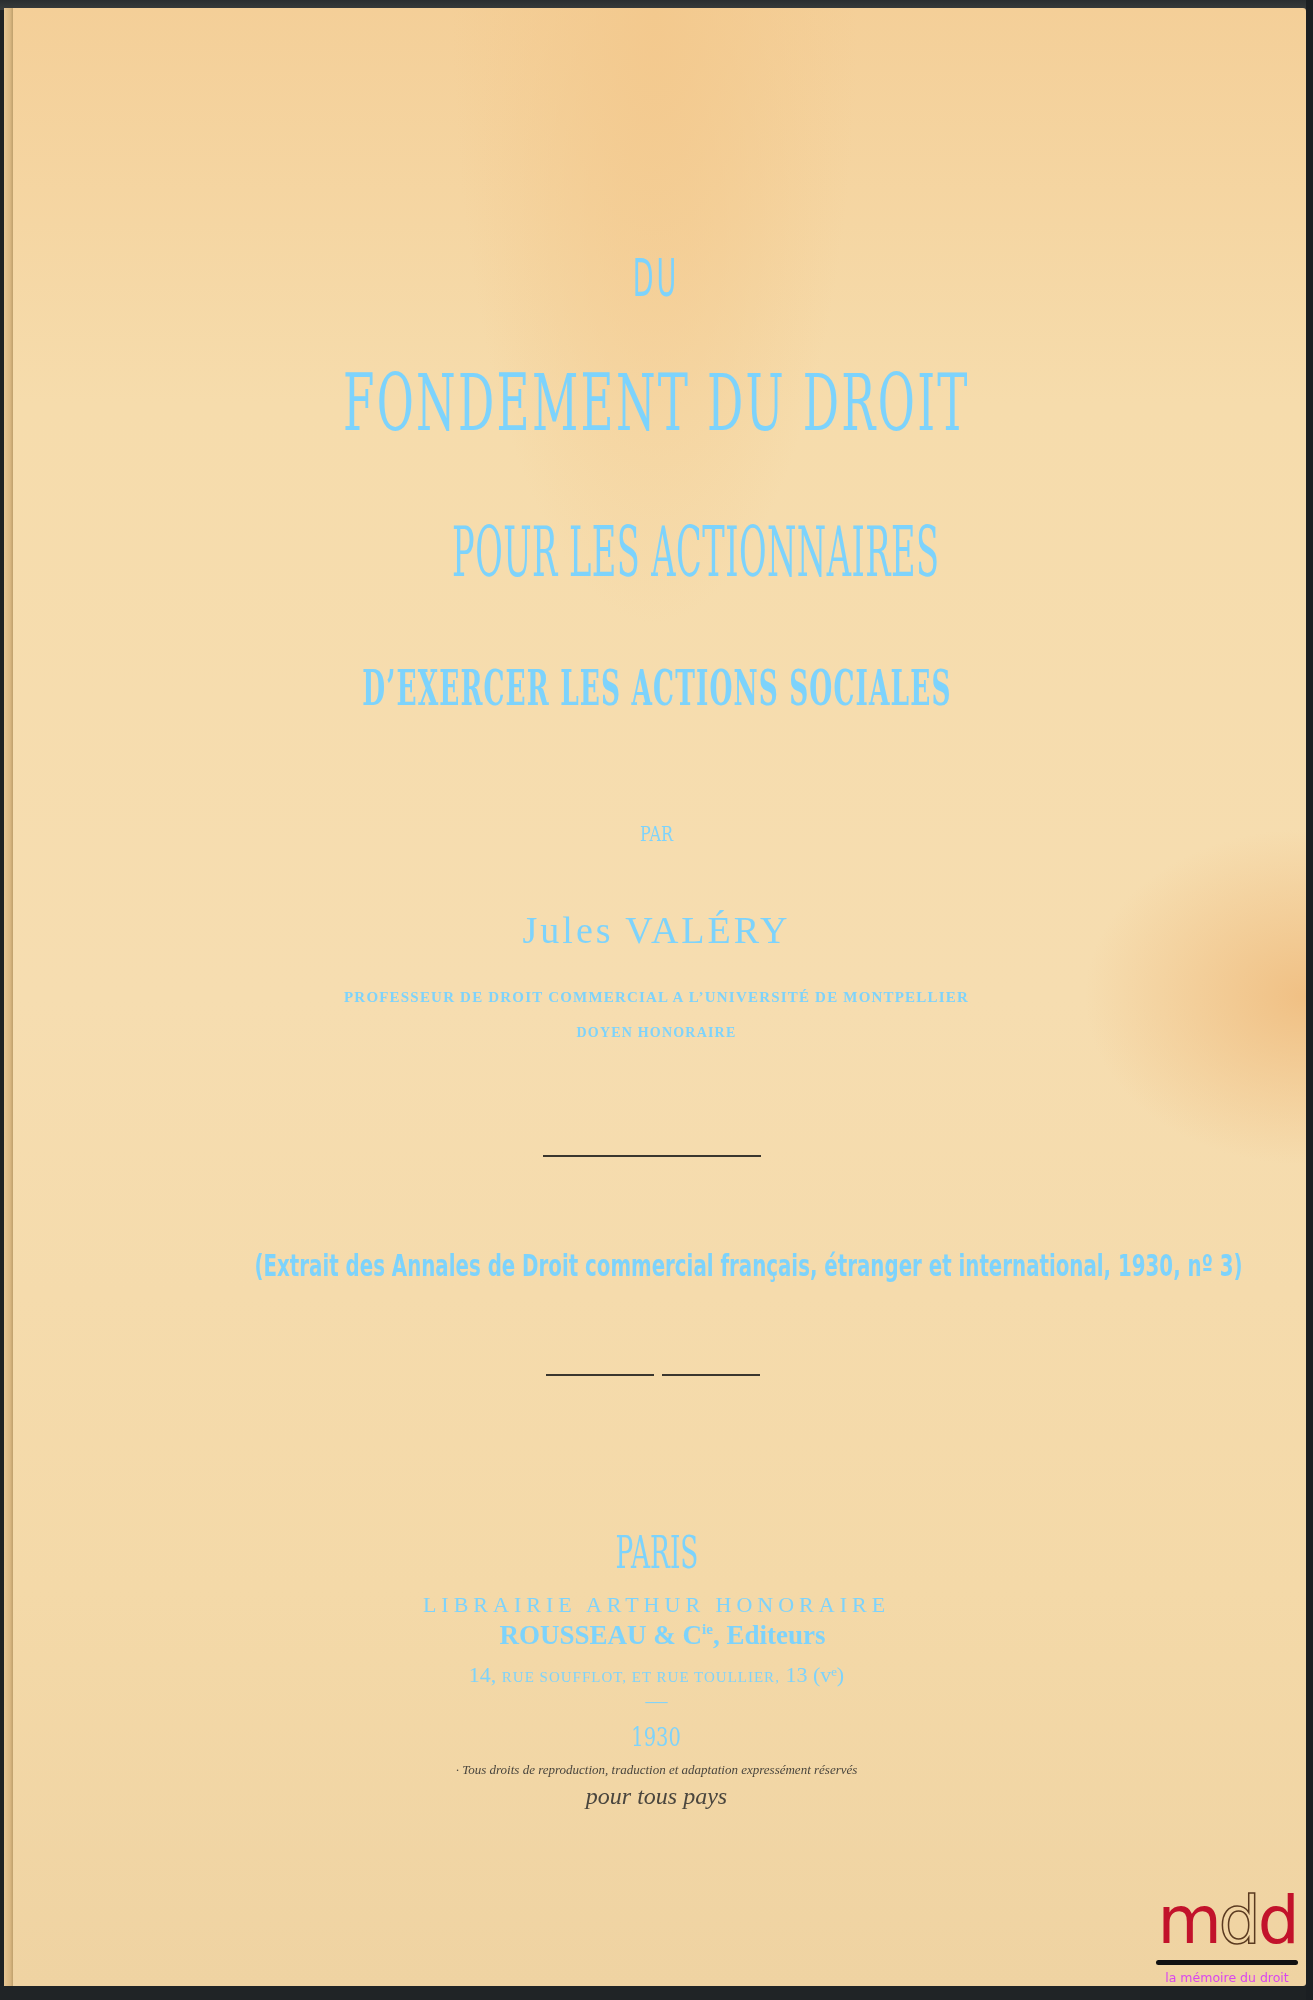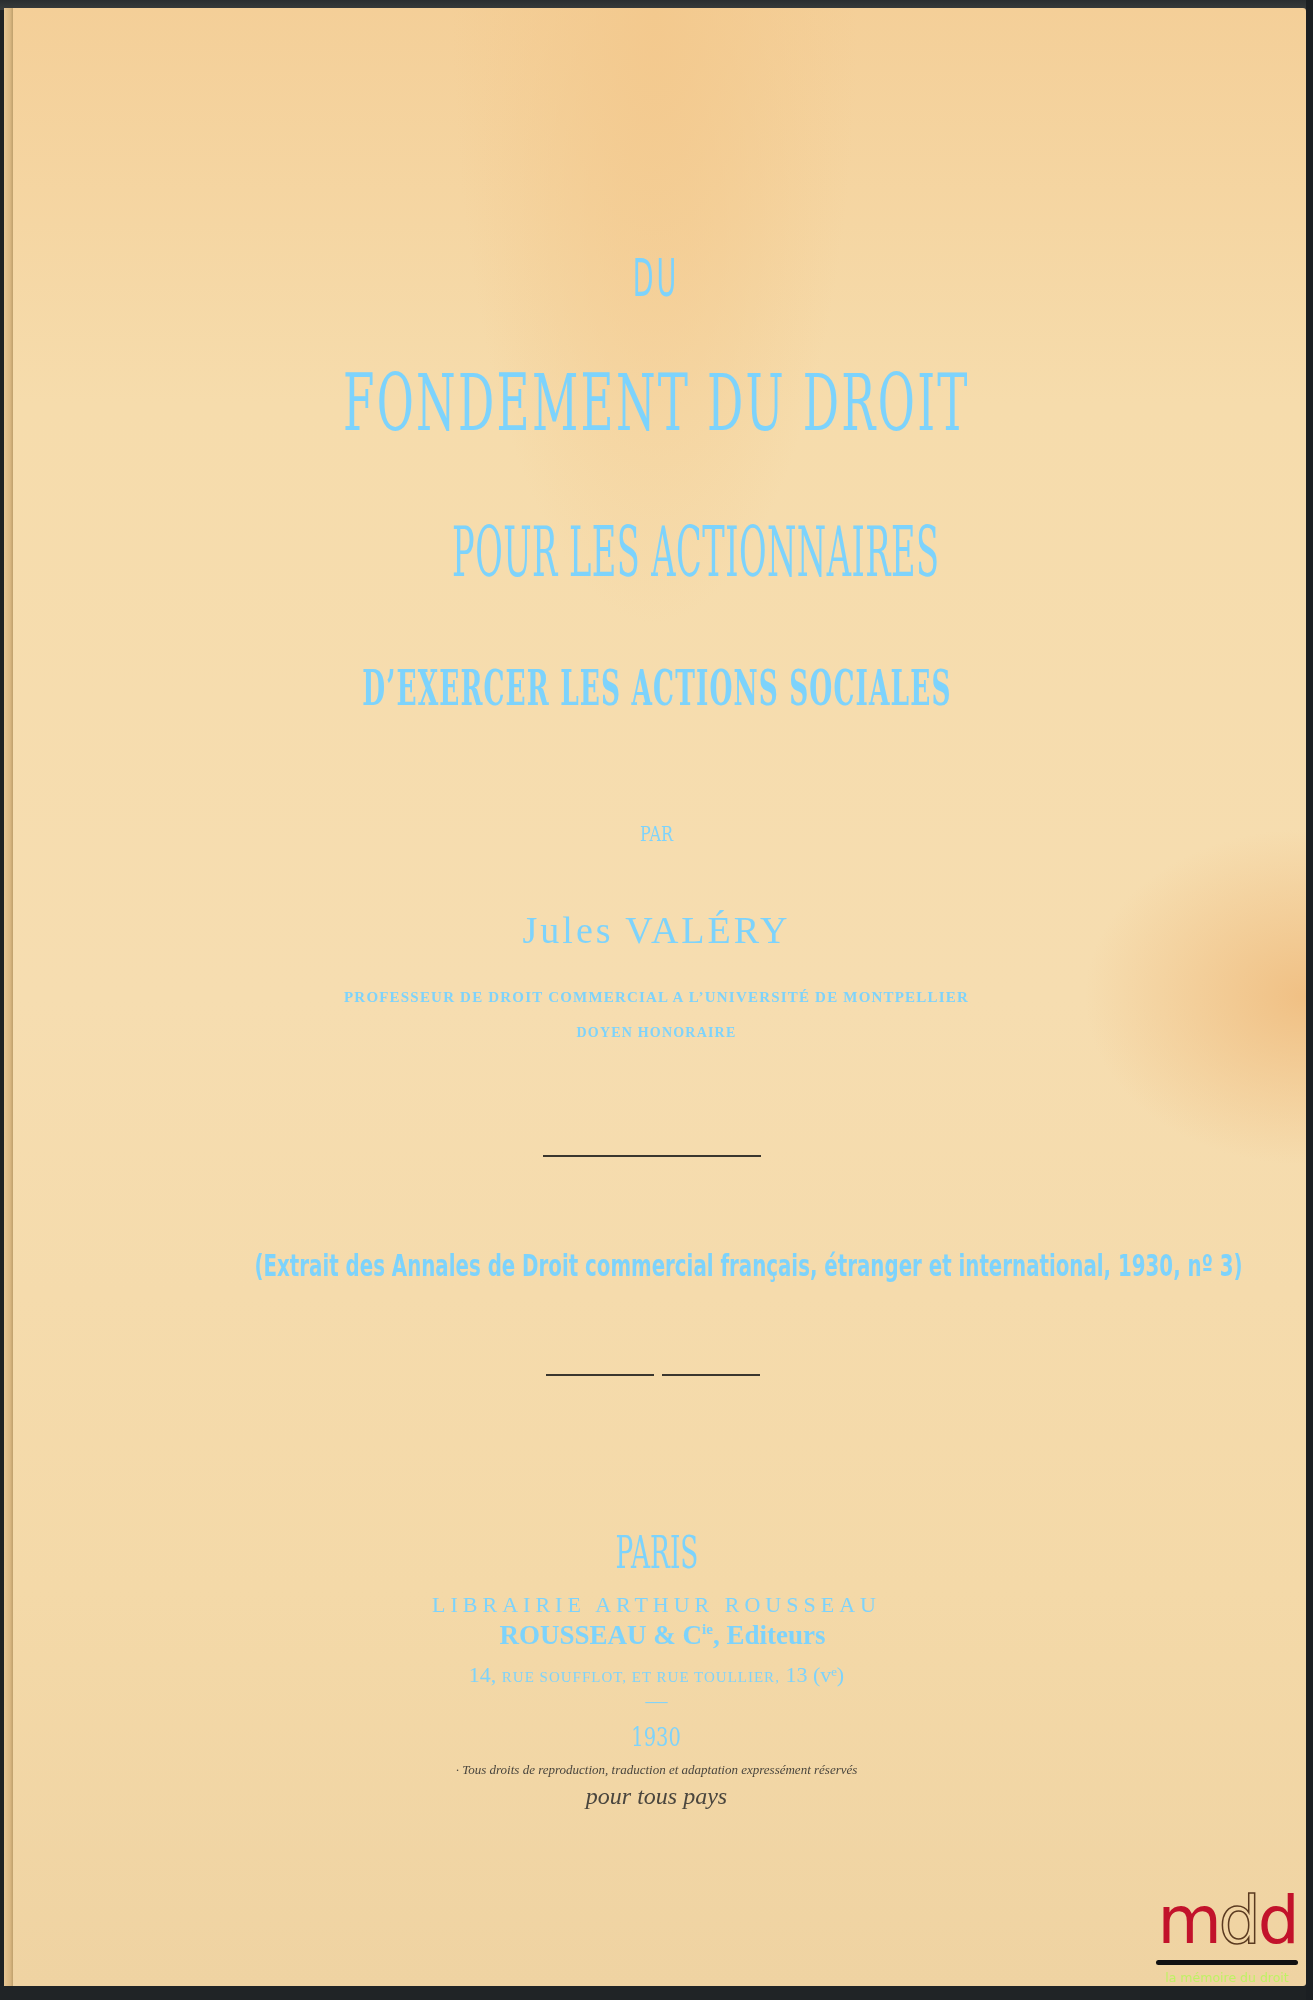--- a/index.html
+++ b/index.html
@@ -76,21 +76,21 @@
     font-family: "DejaVu Sans", sans-serif; font-size: 66px; line-height: 66px;
     color: #c2122b; letter-spacing: -3px;
   }
   .logo .mdd .hollow { color: transparent; -webkit-text-stroke: 1.5px #5a3a20; }
   .logo .bar {
     position: absolute; left: 4px; top: 72px; width: 142px; height: 5px; background: #111;
     border-radius: 3px;
   }
   .logo .tag {
     position: absolute; left: 0; top: 82px; width: 150px; text-align: center;
-    font-family: "DejaVu Sans", sans-serif; font-size: 12.5px; color: #bef264;
+    font-family: "DejaVu Sans", sans-serif; font-size: 12.5px; color: #d946ef;
   }
 </style>
 </head>
 <body>
 
 <div class="top-edge"></div>
 <div class="page"></div>
 <div class="binding"></div>
 <div class="right-edge"></div>
 <div class="bottom-edge"></div>
@@ -125,21 +125,21 @@
   <span class="condensed">(Extrait des Annales de Droit commercial français, étranger et international, 1930, nº 3)</span>
 </div>
 
 <div class="rule" style="left:546px; top:1374px; width:108px;"></div>
 <div class="rule" style="left:662px; top:1374px; width:98px;"></div>
 
 <div class="line t-paris">
   <span class="condensed">PARIS</span>
 </div>
 
-<div class="line t-lib">LIBRAIRIE ARTHUR ROUSSEAU</div>
+<div class="line t-lib">LIBRAIRIE ARTHUR HONORAIRE</div>
 
 <div class="line t-rousseau">
   <span>ROUSSEAU &amp; C</span><sup>ie</sup><span>, Editeurs</span>
 </div>
 
 <div class="line t-addr">
   <span>14,</span>
   <span class="sc">RUE SOUFFLOT, ET RUE TOULLIER,</span>
   <span>13</span>
   <span>(vᵉ)</span>

